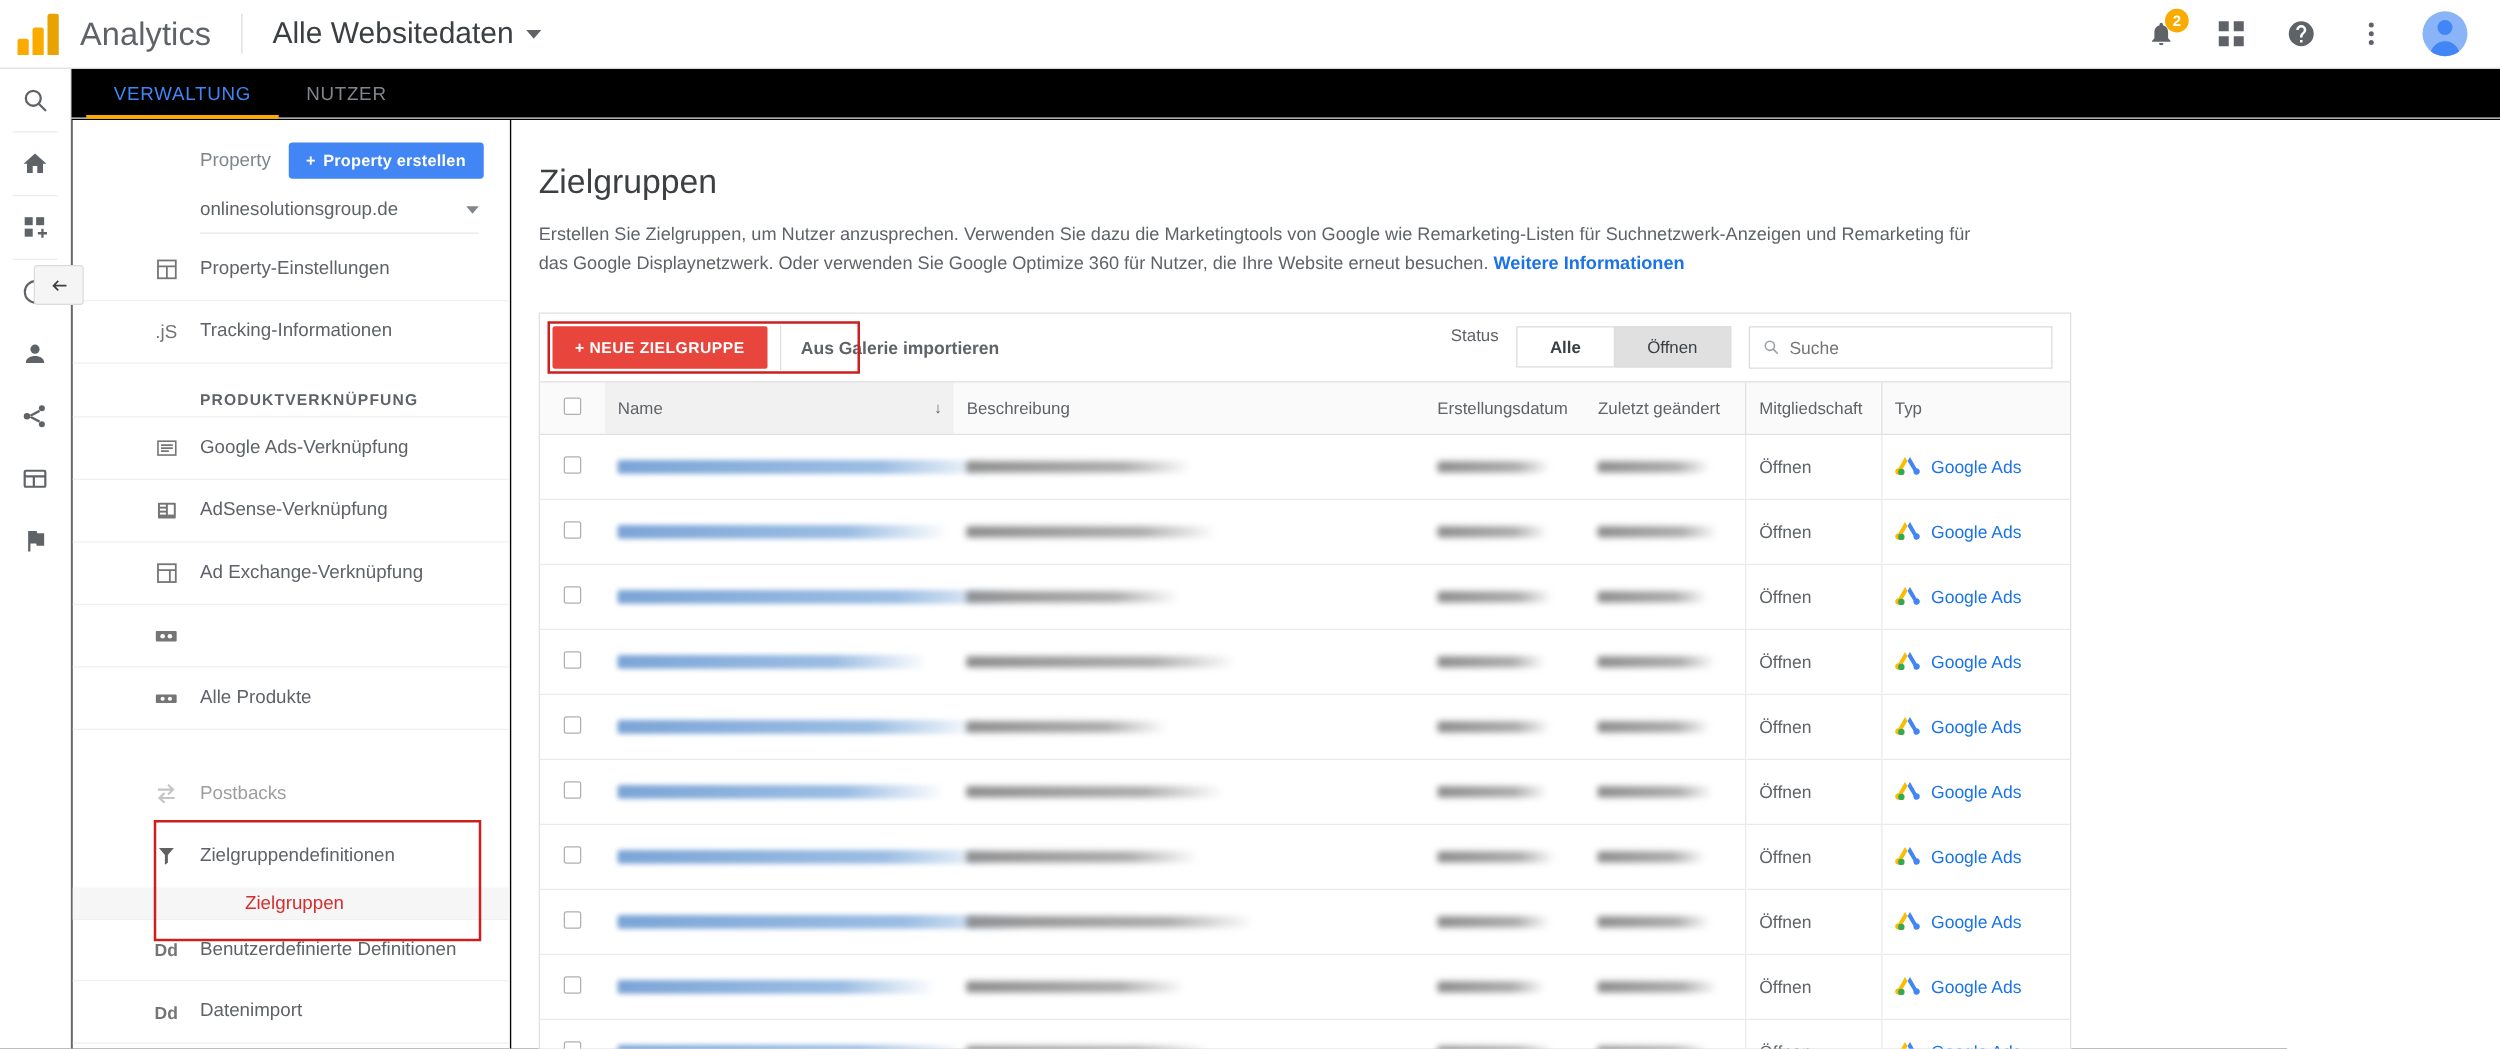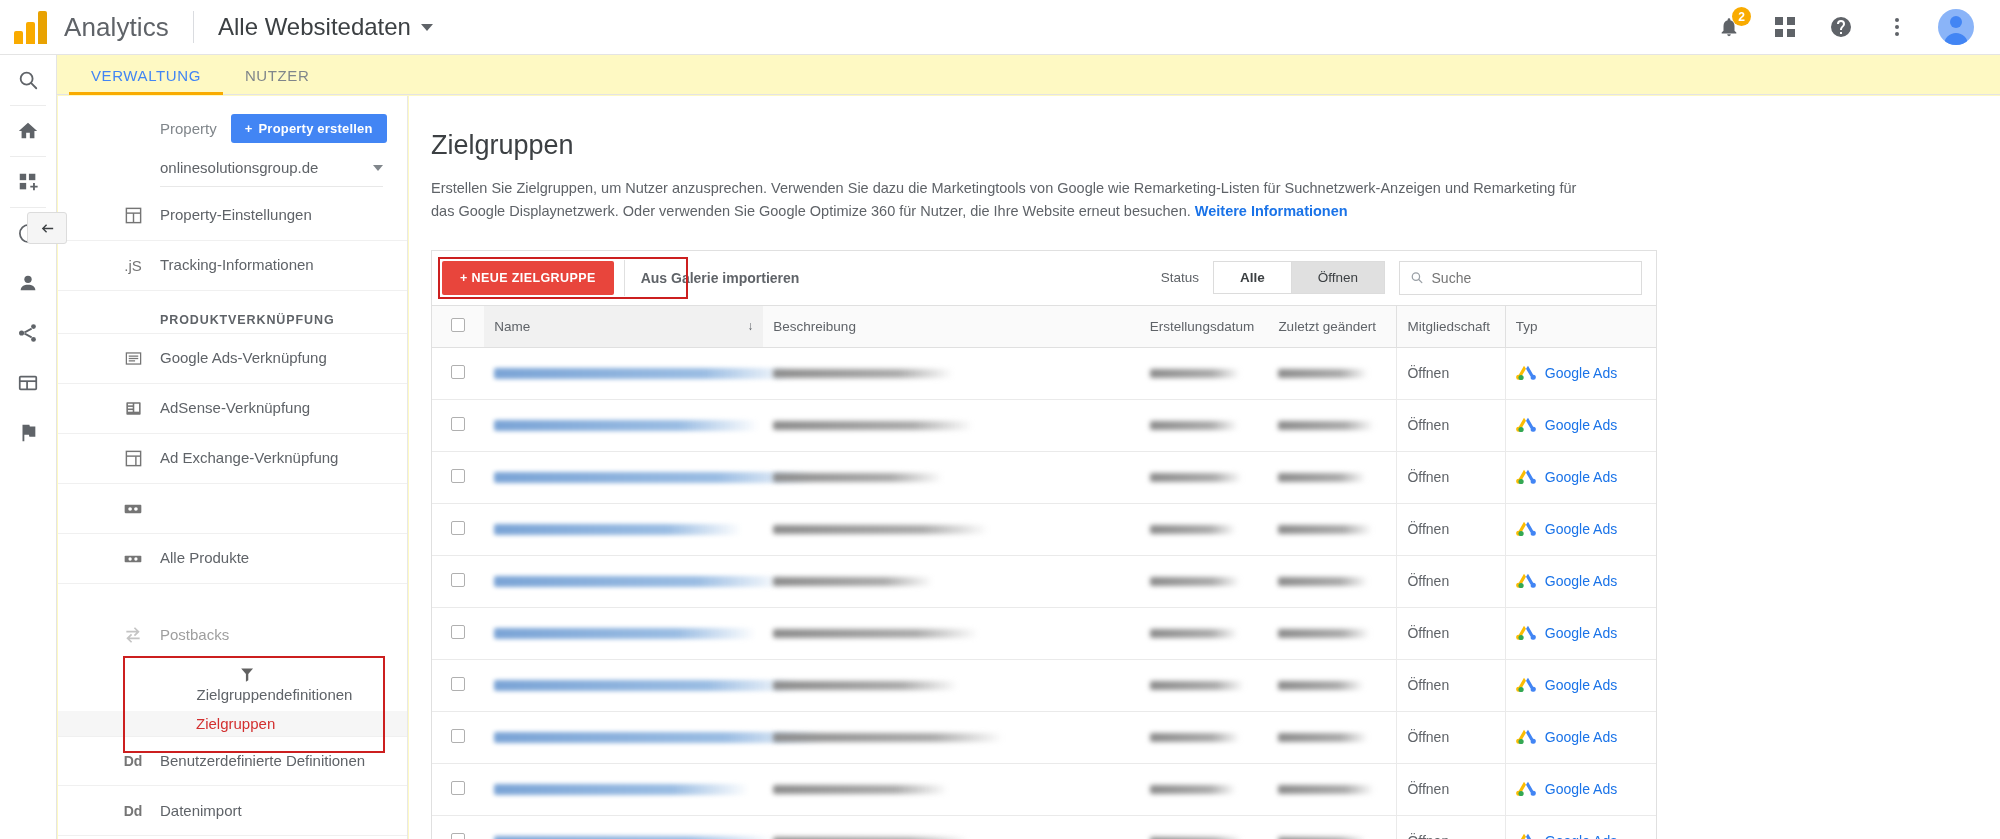--- a/index.html
+++ b/index.html
@@ -2,21 +2,21 @@
 <html><head>
 <meta charset="utf-8">
 <style>
   * { box-sizing: border-box; margin: 0; padding: 0; }
   html, body {
     width: 2000px; height: 839px;
     background: #fff;
     font-family: "Liberation Sans", sans-serif;
     overflow: hidden;
   }
-  .app { position: relative; width: 2000px; height: 839px; background:#fef9c3; }
+  .app { position: relative; width: 2000px; height: 839px; background:#000000; }
 
   
   .topbar {
     position:absolute; top:0; left:0; width:2000px; height:55px;
     background:#fff; border-bottom:1px solid #e4e4e4;
     display:flex; align-items:center;
   }
   .ga-logo { margin-left:14px; width:40px; height:34px; position:relative; }
   .ga-logo i { position:absolute; bottom:0; border-radius:2px 2px 0 0; display:block; }
   .ga-b1 { left:0;  width:9px;  height:13px; background:#f9ab00; border-radius:50%; }
@@ -113,21 +113,21 @@
   .card { margin:26px 22px 0 22px; width:1226px; border:1px solid #e0e0e0; background:#fff;}
   .toolbar { display:flex; align-items:center; height:54px; padding:0 10px; position:relative;}
   .btn-new {
     background:#e8453c; color:#fff; border:none; font-size:12.5px; font-weight:700;
     letter-spacing:.4px; padding:10px 18px; border-radius:2px; cursor:pointer;
   }
   .btn-gallery {
     background:transparent; border:none; color:#5f6368; font-size:14px;
     padding:10px 16px; cursor:pointer; border-left:1px solid #e0e0e0; margin-left:10px;font-weight:bold;
   }
-  .tb-right { margin-left:auto; display:flex; align-items:center; gap:0; padding-right:4px;}
+  .tb-right { margin-left:auto; display:flex; align-items:flex-start; gap:0; padding-right:4px;}
   .status-lbl { font-size:13.5px; color:#5f6368; margin-right:14px;}
   .seg { display:flex; }
   .seg button {
     font-size:13.5px; color:#3c4043; background:#fff; border:1px solid #dcdcdc;
     padding:8px 26px; cursor:pointer;font-weight:bold;
   }
   .seg button + button { border-left:none; }
   .seg button.on { background:#e0e0e0; font-weight:400;}
   .searchbox {
     margin-left:14px; width:243px; height:34px; border:1px solid #dcdcdc; background:#fff;
@@ -364,21 +364,21 @@
       <div class="nav-item" style="border-bottom:none;">
         <span class="ico">
           <svg width="20" height="20" viewBox="0 0 24 24" fill="#c4c4c4">
               <path d="M4 7h12l-3-3 1.4-1.4L20 8l-5.6 5.4L13 12l3-3H4z"></path>
               <path d="M20 17H8l3 3-1.4 1.4L4 16l5.6-5.4L11 12l-3 3h12z"></path>
             </svg>
         </span>
         <span class="lbl" style="color:#9e9e9e;">Postbacks</span>
       </div>
 
-      <div class="nav-item" style="border-bottom:none;flex-direction:column;">
+      <div class="nav-item" style="border-bottom:none;">
         <span class="ico">
           <svg width="19" height="19" viewBox="0 0 24 24" fill="#616161">
               <path d="M4 3l6 7v10l3-2v-8l6-7z"></path>
             </svg>
         </span>
         <span class="lbl">Zielgruppendefinitionen</span>
       </div>
       <div class="nav-sub sel">Zielgruppen</div>
 
       <div class="nav-item" style="border-top:1px solid #f0f0f0;">

